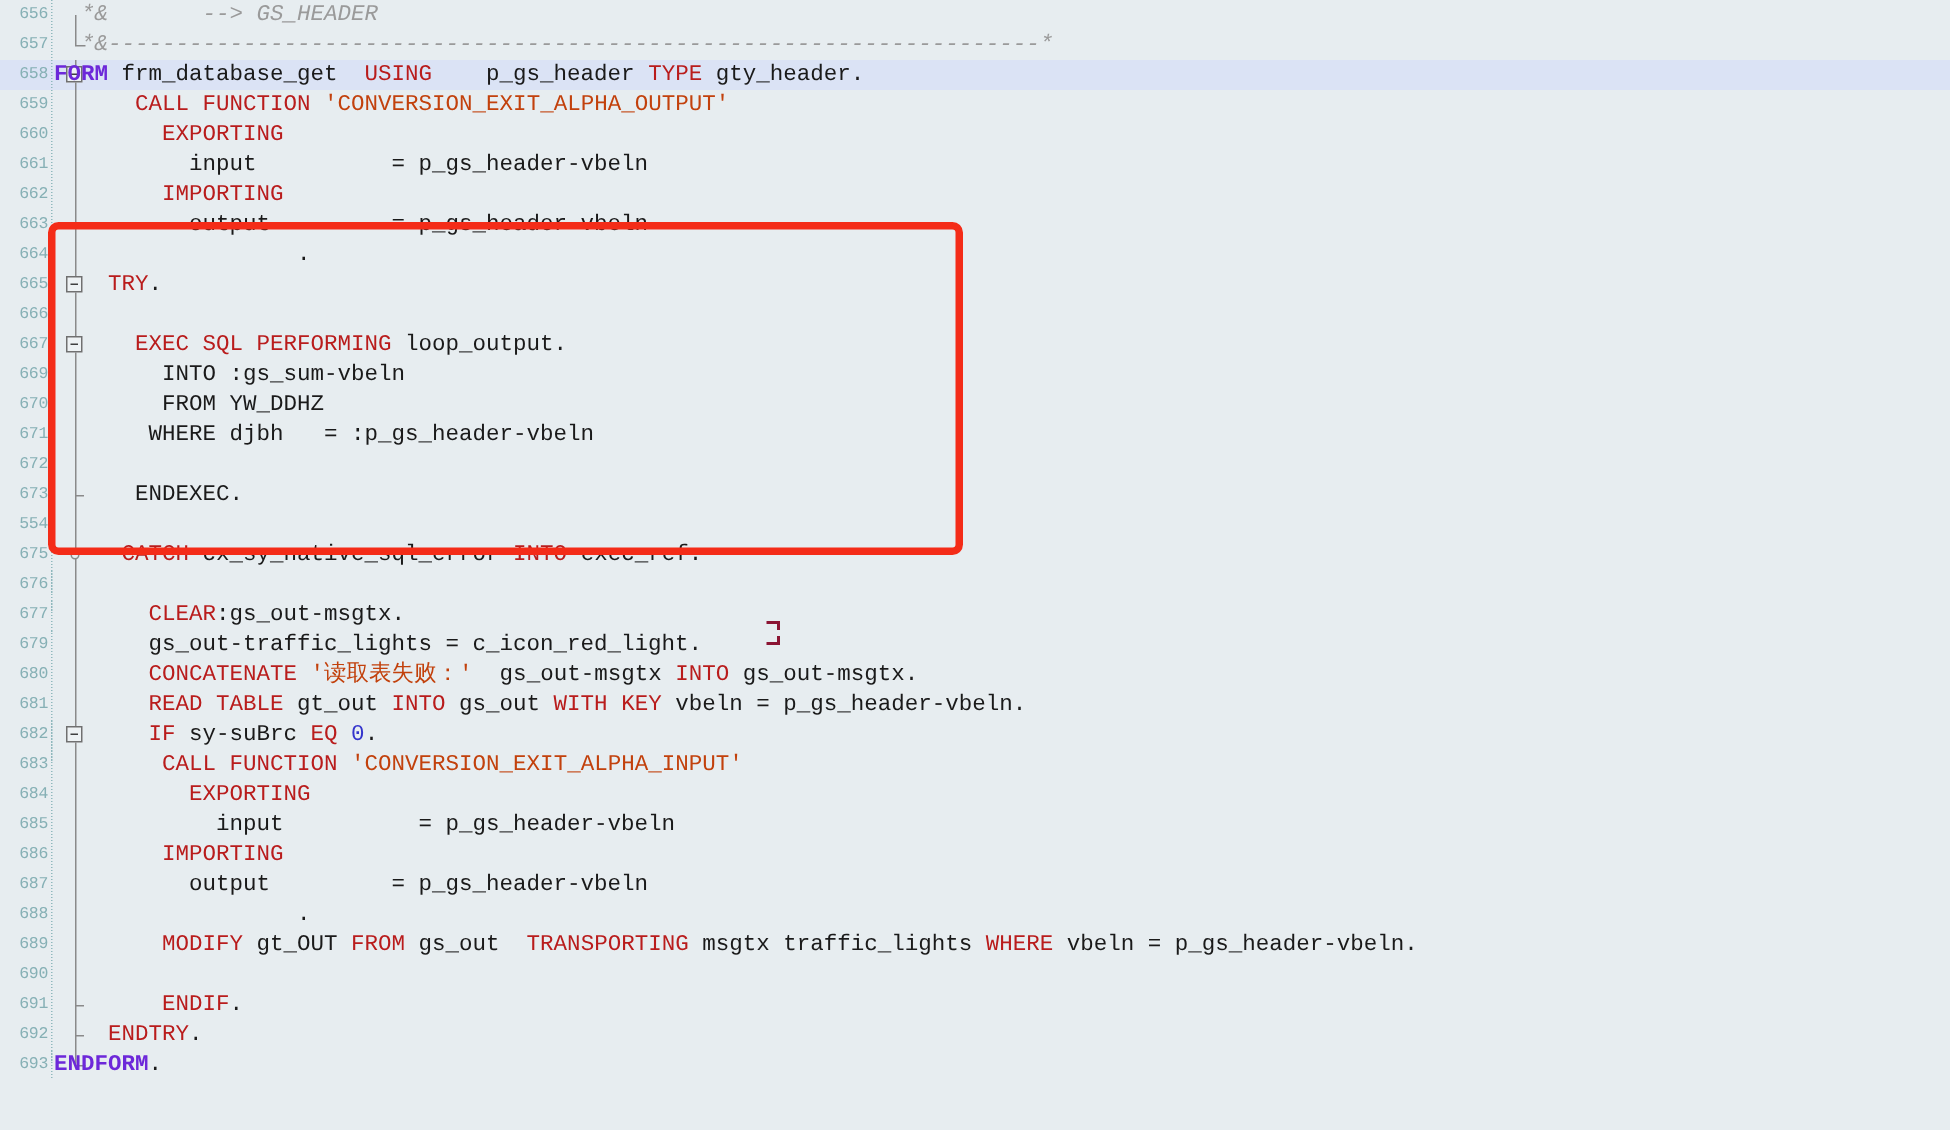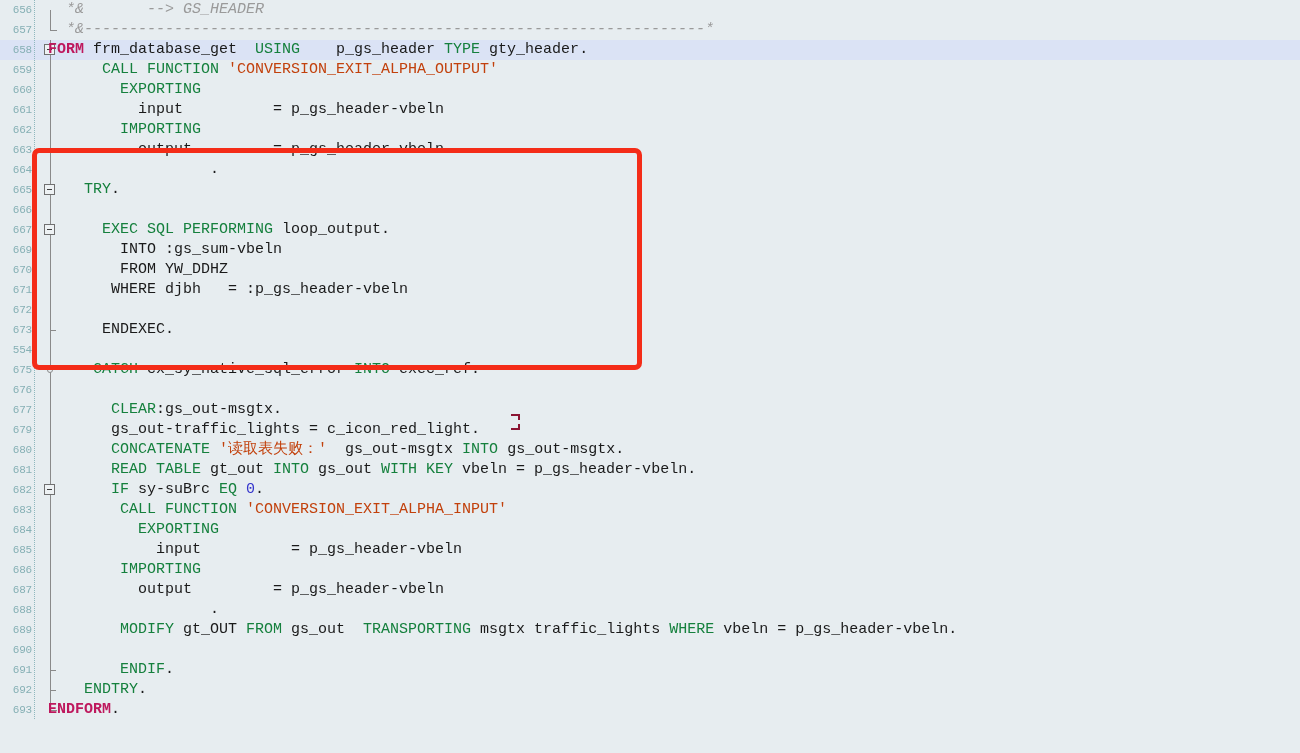--- a/index.html
+++ b/index.html
@@ -55,28 +55,28 @@
     position:absolute;left:13px;top:10px;width:6px;height:1px;background:#8a8a8a;
   }
   .fold .endtick{
     position:absolute;left:13px;top:10px;width:7px;height:1px;background:#8a8a8a;
   }
   .fold .circ{
     position:absolute;left:10px;top:7px;width:6px;height:6px;border:1px solid #8a8a8a;border-radius:50%;
     background:#e7edf0;box-sizing:border-box;
   }
   .code{
-    position:absolute;left:48px;top:0;height:20px;
+    position:absolute;left:36px;top:0;height:20px;
     font-size:15px;color:#1a1a1a;
   }
-  .kw{color:#15803d;}
+  .kw{color:#b91c1c;}
   .lit{color:#c2410c;}
   .num{color:#3333cc;}
   .cmt{color:#9a9a9a;font-style:italic;}
-  .form{color:#be185d;font-weight:bold;}
+  .form{color:#6d28d9;font-weight:bold;}
   .pl{color:#1a1a1a;}
   #redbox{
     position:absolute;left:32px;top:148px;width:610px;height:222px;
     border:5px solid #f42c18;border-radius:7px;
     box-sizing:border-box;pointer-events:none;
   }
   #bracket-marker{
     position:absolute;left:511px;top:414px;width:11px;height:16px;
   }
   #bracket-marker .b1,#bracket-marker .b2{position:absolute;background:#8b1533;}

